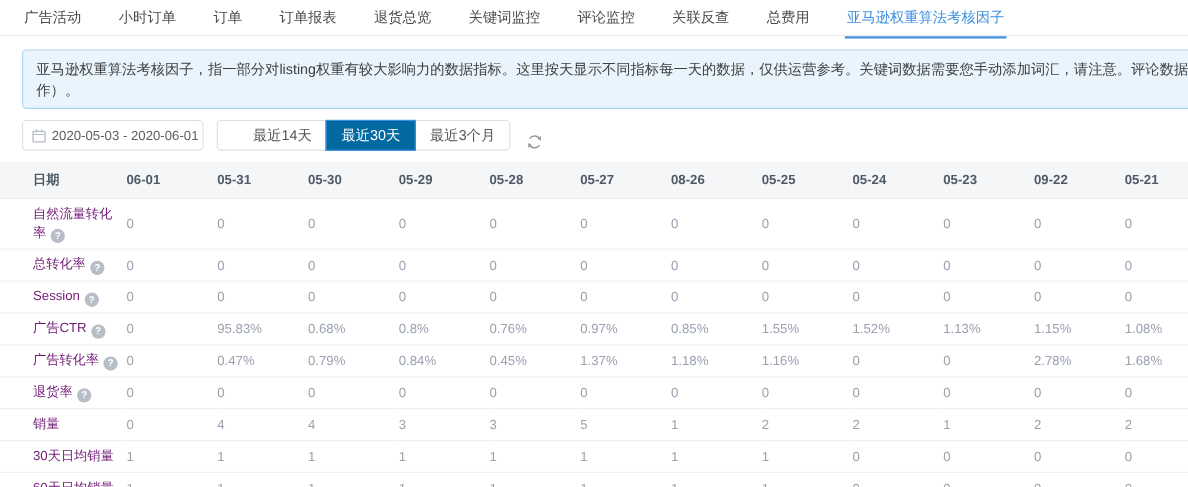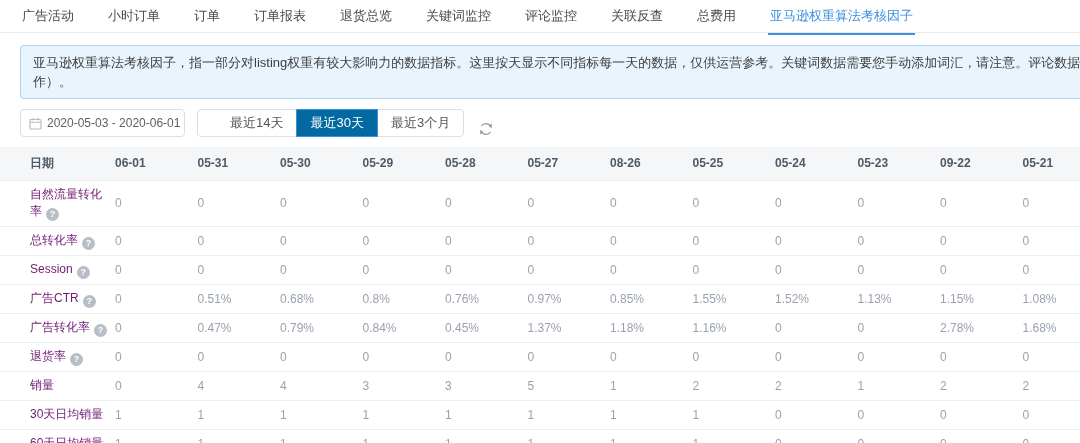--- a/index.html
+++ b/index.html
@@ -175,21 +175,21 @@
           <td>0</td>
           <td>0</td>
           <td>0</td>
           <td>0</td>
           <td>0</td>
           <td>0</td>
         </tr>
         <tr>
           <td class="label-cell"><span>广告CTR</span><span class="help-icon"></span></td>
           <td>0</td>
-          <td>0.51%</td>
+          <td>95.83%</td>
           <td>0.68%</td>
           <td>0.8%</td>
           <td>0.76%</td>
           <td>0.97%</td>
           <td>0.85%</td>
           <td>1.55%</td>
           <td>1.52%</td>
           <td>1.13%</td>
           <td>1.15%</td>
           <td>1.08%</td>

